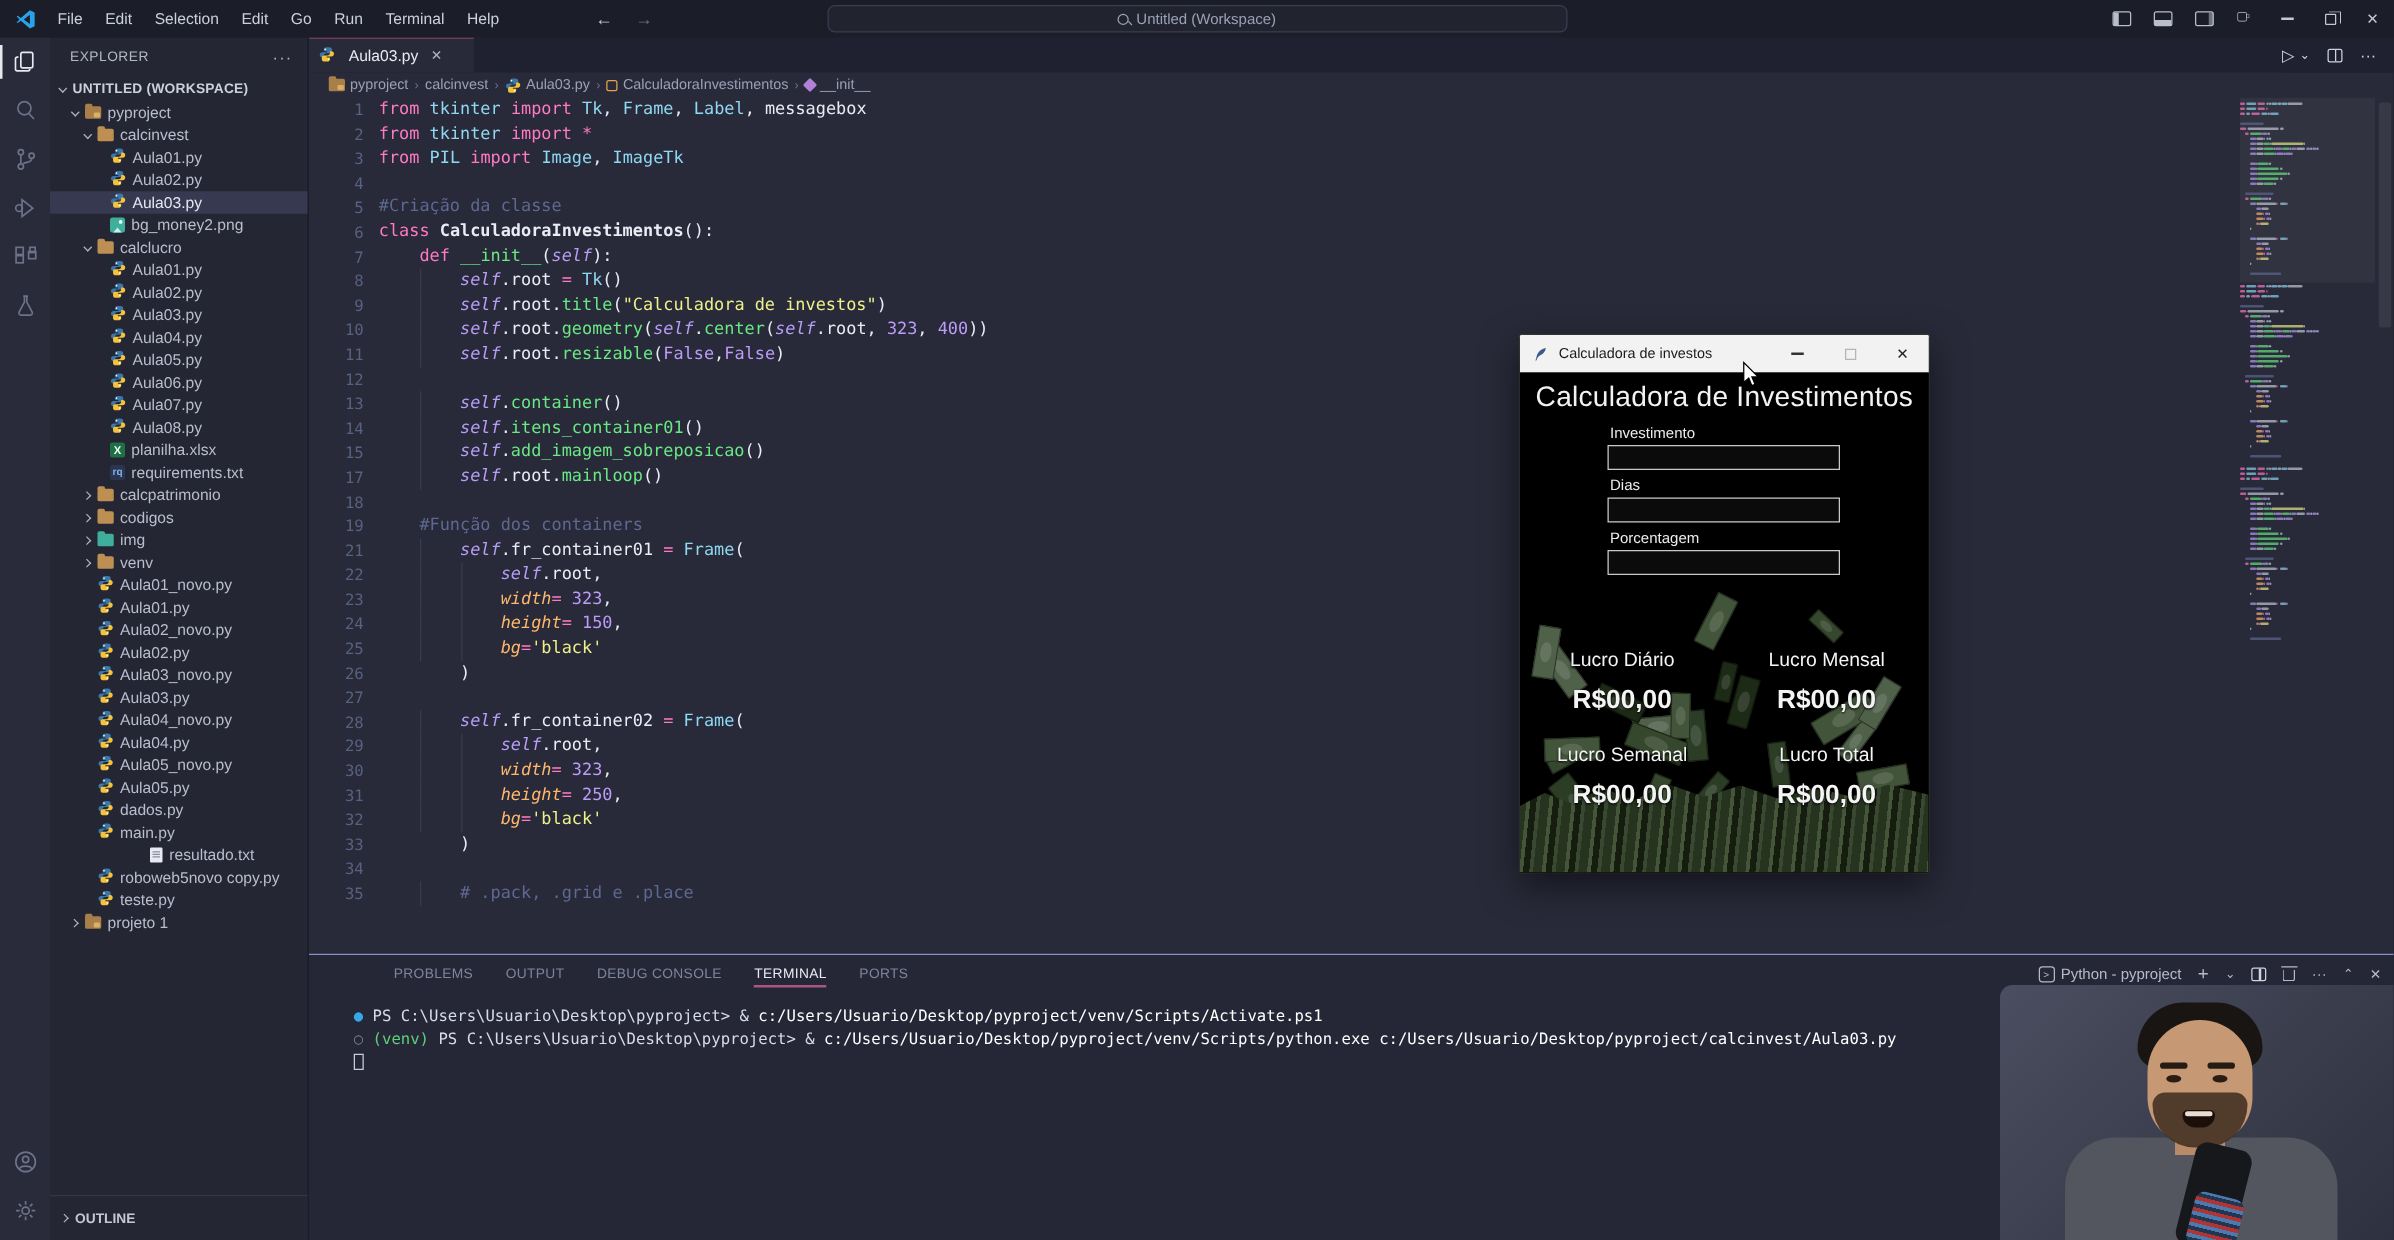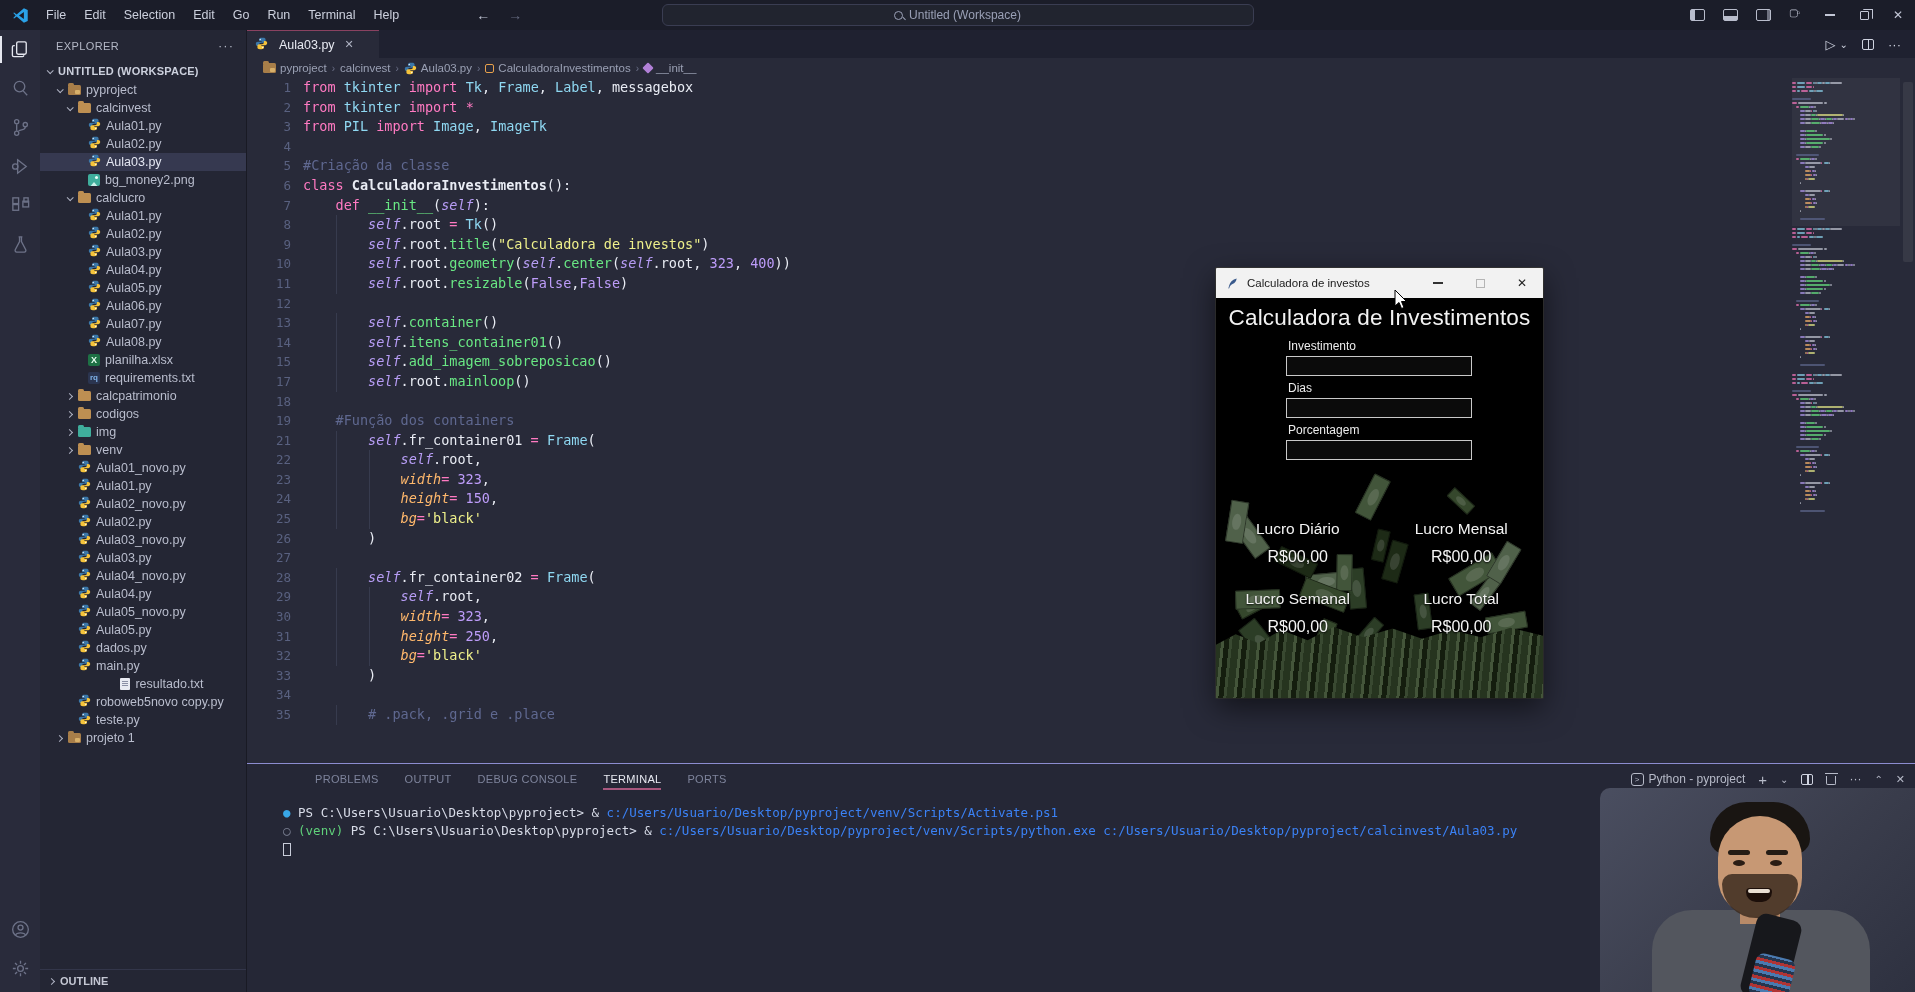--- a/index.html
+++ b/index.html
@@ -60,21 +60,21 @@
   .icon-folder.root { background:#a87e49; } .icon-folder.root::before{ background:#a87e49; }
   .icon-folder.root::after { content:''; position:absolute; right:1px; bottom:1px; width:5px; height:4px; background:#d8b06a; border-radius:1px;}
   .icon-folder.img-f { background:#3fae9c; } .icon-folder.img-f::before{ background:#3fae9c; }
   .icon-img { width:12px; height:12px; background:#3fae9c; border-radius:2px; position:relative; overflow:hidden;}
   .icon-img::before { content:''; position:absolute; bottom:-2px; left:1px; border-left:5px solid transparent; border-right:5px solid transparent; border-bottom:6px solid #c9f0e8; }
   .icon-img::after { content:''; position:absolute; top:2px; right:2px; width:3px; height:3px; border-radius:50%; background:#e8fff9; }
   .icon-xlsx { width:12px; height:12px; background:#1e7145; border-radius:2px; color:#eafff2; font-size:9px; font-weight:bold; text-align:center; line-height:12px; }
   .icon-txt { width:10px; height:12px; background:#e8eaf2; border-radius:1px; position:relative; }
   .icon-txt::before { content:''; position:absolute; left:2px; top:3px; width:6px; height:1px; background:#8a8fa5; box-shadow:0 2px 0 #8a8fa5, 0 4px 0 #8a8fa5; }
   .icon-pip { width:12px; height:12px; border-radius:2px; background:#2b3550; color:#7fb2e8; font-size:8px; font-weight:bold; text-align:center; line-height:12px; }
-  #outline-row { position:absolute; bottom:0; left:0; right:0; height:23px; border-top:1px solid #33364a;
+  #outline-row { position:absolute; bottom:0; left:0; right:0; height:36px; border-top:1px solid #33364a;
     display:flex; align-items:center; font-size:11px; font-weight:bold; color:#c5c8d4; padding-left:6px; background:#242634; }
 
   
   #center { position:absolute; left:247px; top:30px; right:0; bottom:0; display:flex; flex-direction:column; background:#282a39; }
   #tabbar { height:28px; background:#1f2130; display:flex; flex:none; }
   #tab-active { width:132px; background:#282a39; border-top:1.5px solid #8a4261; display:flex; align-items:center;
     padding:0 8px; gap:6px; color:#e8eaf2; font-size:12.5px; }
   #tab-close { color:#aeb2c2; font-size:11px; margin-left:4px; }
   #editor-actions { margin-left:auto; display:flex; align-items:center; gap:14px; padding-right:14px; color:#cfd3e0; font-size:13px; background:#1f2130; }
   .split-ic { width:12px; height:11px; border:1.2px solid #cfd3e0; border-radius:2px; position:relative; }
@@ -109,21 +109,21 @@
   #panel-tabs { height:30px; display:flex; align-items:center; gap:26px; padding-left:68px; font-size:11px; letter-spacing:.3px; color:#7e849c; }
   .ptab { height:30px; line-height:30px; position:relative; }
   .ptab.active { color:#e8eaf2; }
   .ptab.active::after { content:''; position:absolute; left:0; right:0; bottom:4px; height:1.6px; background:#a8577e; }
   #panel-right { position:absolute; right:10px; top:0; height:30px; display:flex; align-items:center; gap:13px; color:#b6bac8; font-size:12px; }
   #term-badge { display:flex; align-items:center; gap:5px; }
   .term-launch { width:13px; height:13px; border:1.2px solid #b6bac8; border-radius:3px; font-size:8px; display:flex; align-items:center; justify-content:center; color:#b6bac8; }
   .trash-ic { width:10px; height:9px; border:1.2px solid #b6bac8; border-top:none; border-radius:0 0 2px 2px; position:relative; margin-top:3px;}
   .trash-ic::before { content:''; position:absolute; top:-3px; left:-2.5px; width:13px; height:1.2px; background:#b6bac8; }
   #terminal-body { padding:10px 0 0 36px; font-family:"DejaVu Sans Mono", monospace; font-size:12.5px; line-height:18px; }
-  .tm-w{color:#d8dce8} .tm-y{color:#3b82f6} .tm-g{color:#5fd07a}
+  .tm-w{color:#d8dce8} .tm-y{color:#ffffff} .tm-g{color:#5fd07a}
   .tm-dot{color:#38a7e8} .tm-dim{color:#7a7f92}
   .tm-cursor{ display:inline-block; width:8px; height:13px; border:1px solid #c9cdda; vertical-align:middle; }
 
   
   #tkwin { position:absolute; left:1216px; top:268px; width:327px; height:430px; z-index:20;
     box-shadow:0 10px 30px rgba(0,0,0,.55), 0 0 0 1px #3a3a3a; border-radius:1px; }
   #tk-titlebar { height:30px; background:#f2f2f2; display:flex; align-items:center; border-radius:1px 1px 0 0; }
   #tk-title { font-size:11.5px; color:#1a1a1a; margin-left:8px; }
   #tk-feather { width:13px; height:13px; margin-left:10px; }
   #tk-controls { margin-left:auto; display:flex; height:30px; }
@@ -132,21 +132,21 @@
   .tk-max-g { width:9px; height:9px; border:1.2px solid #b5b5b5; }
   #tk-body { position:relative; height:400px; background:#000; overflow:hidden; }
   #tk-heading { text-align:center; color:#f2f2f2; font-size:22.5px; margin-top:7px; letter-spacing:.2px; position:relative; z-index:3;}
   #tk-fields { position:relative; z-index:3; margin-top:8px; }
   .tk-field { margin-left:70px; }
   .tk-label { color:#ececec; font-size:12px; margin:5px 0 3px 2px; }
   .tk-entry { width:186px; height:20px; background:#0b0b0b; border:1px solid #c9c9c9; }
   #tk-results { position:absolute; left:0; right:0; top:222px; z-index:3; display:grid;
     grid-template-columns:1fr 1fr; row-gap:24px; text-align:center; color:#f4f4f4; }
   .tk-res-label { font-size:15.5px; text-shadow:0 1px 2px #000; }
-  .tk-res-value { font-size:16px; margin-top:10px; text-shadow:0 1px 2px #000; }
+  .tk-res-value { font-size:21px; margin-top:10px; text-shadow:0 1px 2px #000;font-weight:bold; }
   #money-bg { position:absolute; inset:0; z-index:1; }
   .bill { position:absolute; border-radius:1px; box-shadow:inset 0 0 0 1px rgba(0,0,0,.45); }
   .bill::after { content:''; position:absolute; left:30%; top:25%; width:40%; height:50%; border-radius:50%; background:rgba(255,255,255,.12); }
   #money-pile { position:absolute; left:0; right:0; bottom:0; height:74px; z-index:2;
     background:repeating-linear-gradient(96deg,#26341f 0 7px,#44553a 7px 10px,#141d0e 10px 15px,#394931 15px 18px);
     clip-path:polygon(0 28%,6% 14%,13% 26%,20% 8%,28% 22%,36% 4%,45% 18%,54% 6%,63% 20%,72% 8%,81% 18%,90% 5%,100% 16%,100% 100%,0 100%); }
 
   
   #webcam { position:absolute; right:0; bottom:0; width:315px; height:204px; z-index:30;
     border-radius:10px 0 0 0; overflow:hidden;

